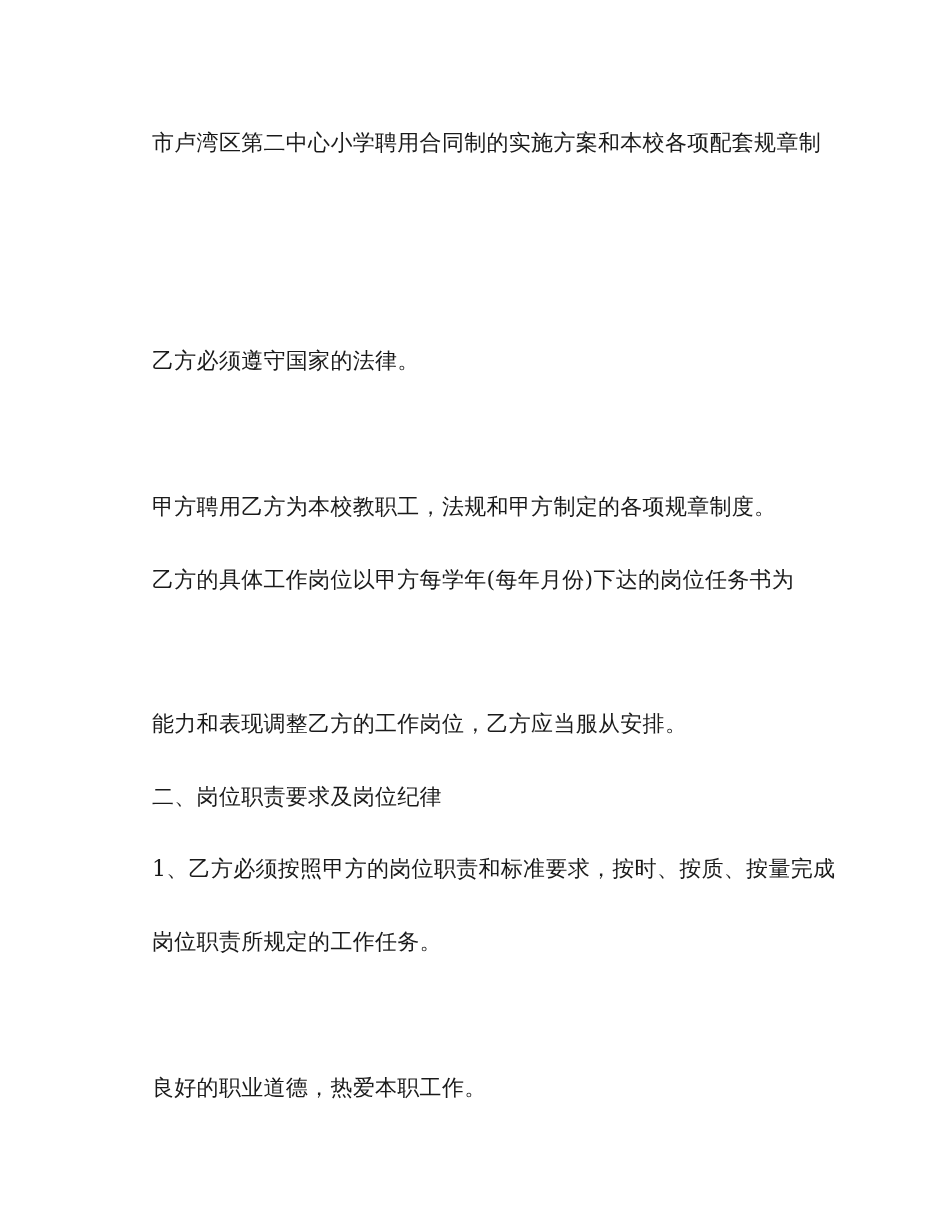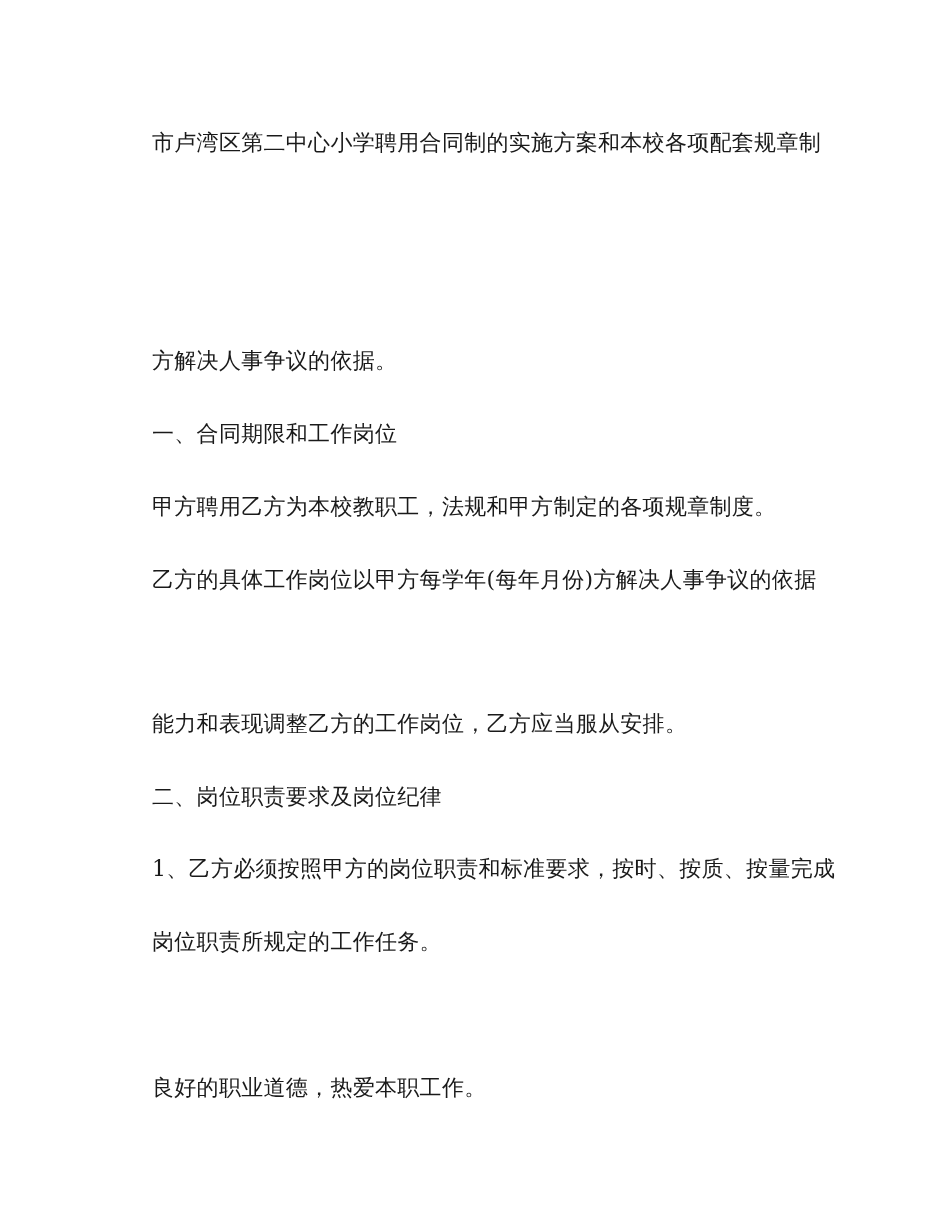--- a/index.html
+++ b/index.html
@@ -30,22 +30,21 @@
       line-height: 26px;
       color: #1a1a1a;
       letter-spacing: 0.3px;
     }
   </style>
 </head>
 <body>
 
 <div class="page">
   <div class="line" style="top:130px">市卢湾区第二中心小学聘用合同制的实施方案和本校各项配套规章制</div>
-  <div class="line" style="top:348px">方解决人事争议的依据。</div>
-  <div class="line" style="top:421px">一、合同期限和工作岗位</div>
+  <div class="line" style="top:348px">乙方必须遵守国家的法律。</div>
   <div class="line" style="top:494px">甲方聘用乙方为本校教职工，法规和甲方制定的各项规章制度。</div>
-  <div class="line" style="top:567px">乙方的具体工作岗位以甲方每学年(每年月份)方解决人事争议的依据</div>
+  <div class="line" style="top:567px">乙方的具体工作岗位以甲方每学年(每年月份)下达的岗位任务书为</div>
   <div class="line" style="top:711px">能力和表现调整乙方的工作岗位，乙方应当服从安排。</div>
   <div class="line" style="top:784px">二、岗位职责要求及岗位纪律</div>
   <div class="line" style="top:856px">1、乙方必须按照甲方的岗位职责和标准要求，按时、按质、按量完成</div>
   <div class="line" style="top:929px">岗位职责所规定的工作任务。</div>
   <div class="line" style="top:1075px">良好的职业道德，热爱本职工作。</div>
 </div>
 
 </body></html>

